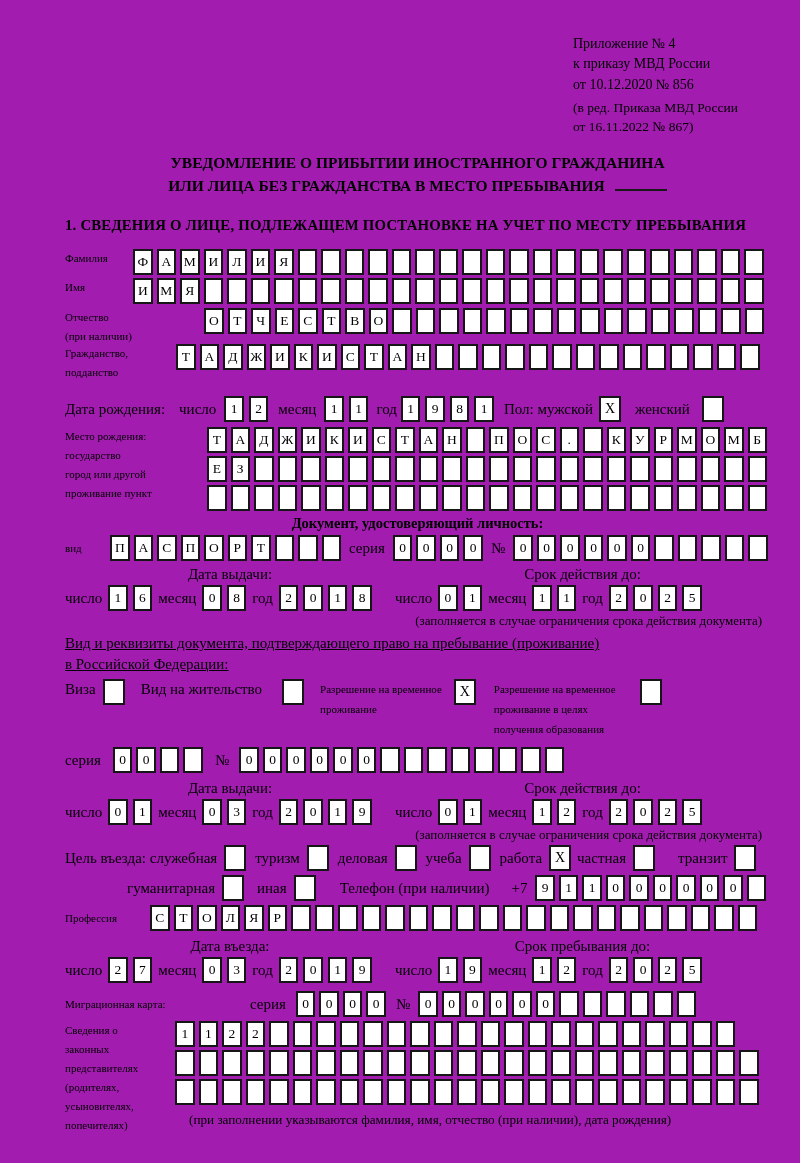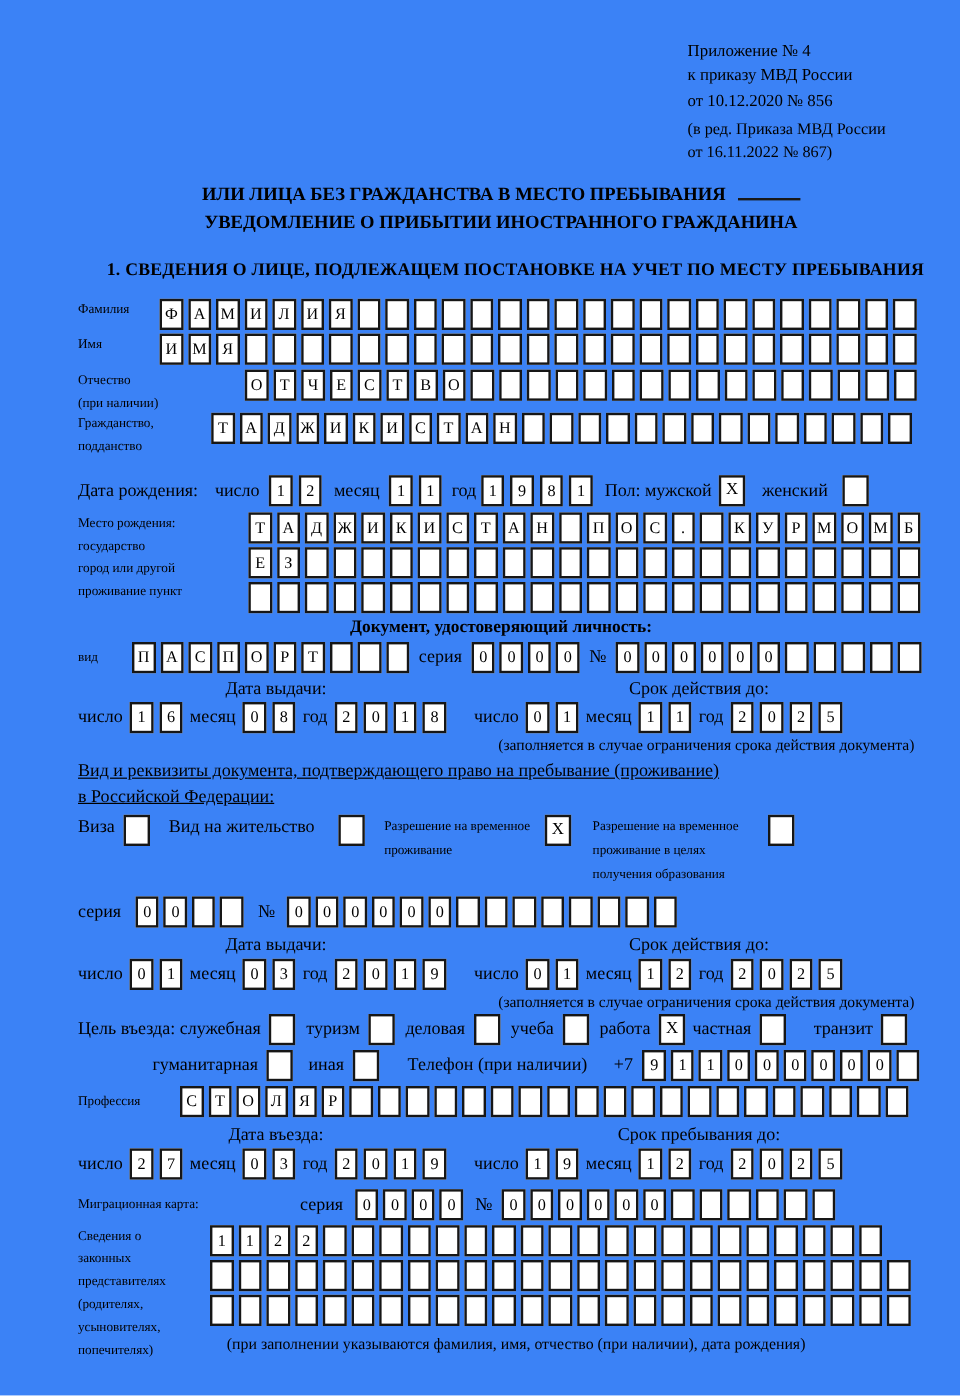--- a/index.html
+++ b/index.html
@@ -1,26 +1,26 @@
 <!DOCTYPE html>
 <html><head>
 <meta charset="utf-8">
 <style>
   html,body{margin:0;padding:0;background:#fff;}
   .page{
-    width:800px;height:1163px;box-sizing:border-box;background:#3b82f6;
+    width:800px;height:1163px;box-sizing:border-box;background:#a21caf;
     padding:34px 30px 0 65px;overflow:hidden;position:relative;
     font-family:"Liberation Serif",serif;color:#000;
   }
   .appendix{width:195px;margin-left:auto;margin-right:2px;font-size:14px;line-height:1.45;}
   .edition{width:195px;margin-left:auto;margin-right:2px;font-size:13.5px;line-height:1.4;margin-top:4px;}
   .forma{text-align:right;font-weight:bold;font-size:15px;margin-top:14px;letter-spacing:.5px;padding-right:2px;}
   .title{margin-top:14px;text-align:center;font-weight:bold;font-size:15.5px;line-height:1.5;}
   .blank{display:inline-block;width:52px;height:13px;border-bottom:2px solid #181818;margin-left:10px;}
-  .sec1{margin-top:20px;font-weight:bold;font-size:14.8px;letter-spacing:.2px;text-align:right;}
+  .sec1{margin-top:20px;font-weight:bold;font-size:14.8px;letter-spacing:.2px;}
   .row{display:flex;align-items:flex-start;}
   .lblcol{flex-shrink:0;font-size:11px;line-height:19px;}
   .lbl{font-size:15px;line-height:20px;white-space:nowrap;}
   .cells{display:flex;gap:4px;}
   .cells.dg{gap:5px;}
   .cell{
     box-sizing:border-box;flex:0 0 19.5px;width:19.5px;height:26px;
     border:2px solid #161616;display:inline-flex;align-items:center;justify-content:center;
     font-size:13.5px;font-family:"Liberation Serif",serif;background:#fff;
   }
@@ -52,22 +52,22 @@
     <div>Приложение № 4</div>
     <div>к приказу МВД России</div>
     <div>от 10.12.2020 № 856</div>
   </div>
   <div class="edition">
     <div>(в ред. Приказа МВД России</div>
     <div>от 16.11.2022 № 867)</div>
   </div>
 
   <div class="title">
+    <div>УВЕДОМЛЕНИЕ О ПРИБЫТИИ ИНОСТРАННОГО ГРАЖДАНИНА</div>
     <div><span>ИЛИ ЛИЦА БЕЗ ГРАЖДАНСТВА В МЕСТО ПРЕБЫВАНИЯ</span><span class="blank"></span></div>
-    <div>УВЕДОМЛЕНИЕ О ПРИБЫТИИ ИНОСТРАННОГО ГРАЖДАНИНА</div>
   </div>
 
   <div class="sec1">1. СВЕДЕНИЯ О ЛИЦЕ, ПОДЛЕЖАЩЕМ ПОСТАНОВКЕ НА УЧЕТ ПО МЕСТУ ПРЕБЫВАНИЯ</div>
 
   <div class="row h26" style="margin-top:15px;">
     <div class="lblcol" style="width:68px;">Фамилия</div>
     <div class="cells">
         <span class="cell">Ф</span>
         <span class="cell">А</span>
         <span class="cell">М</span>

